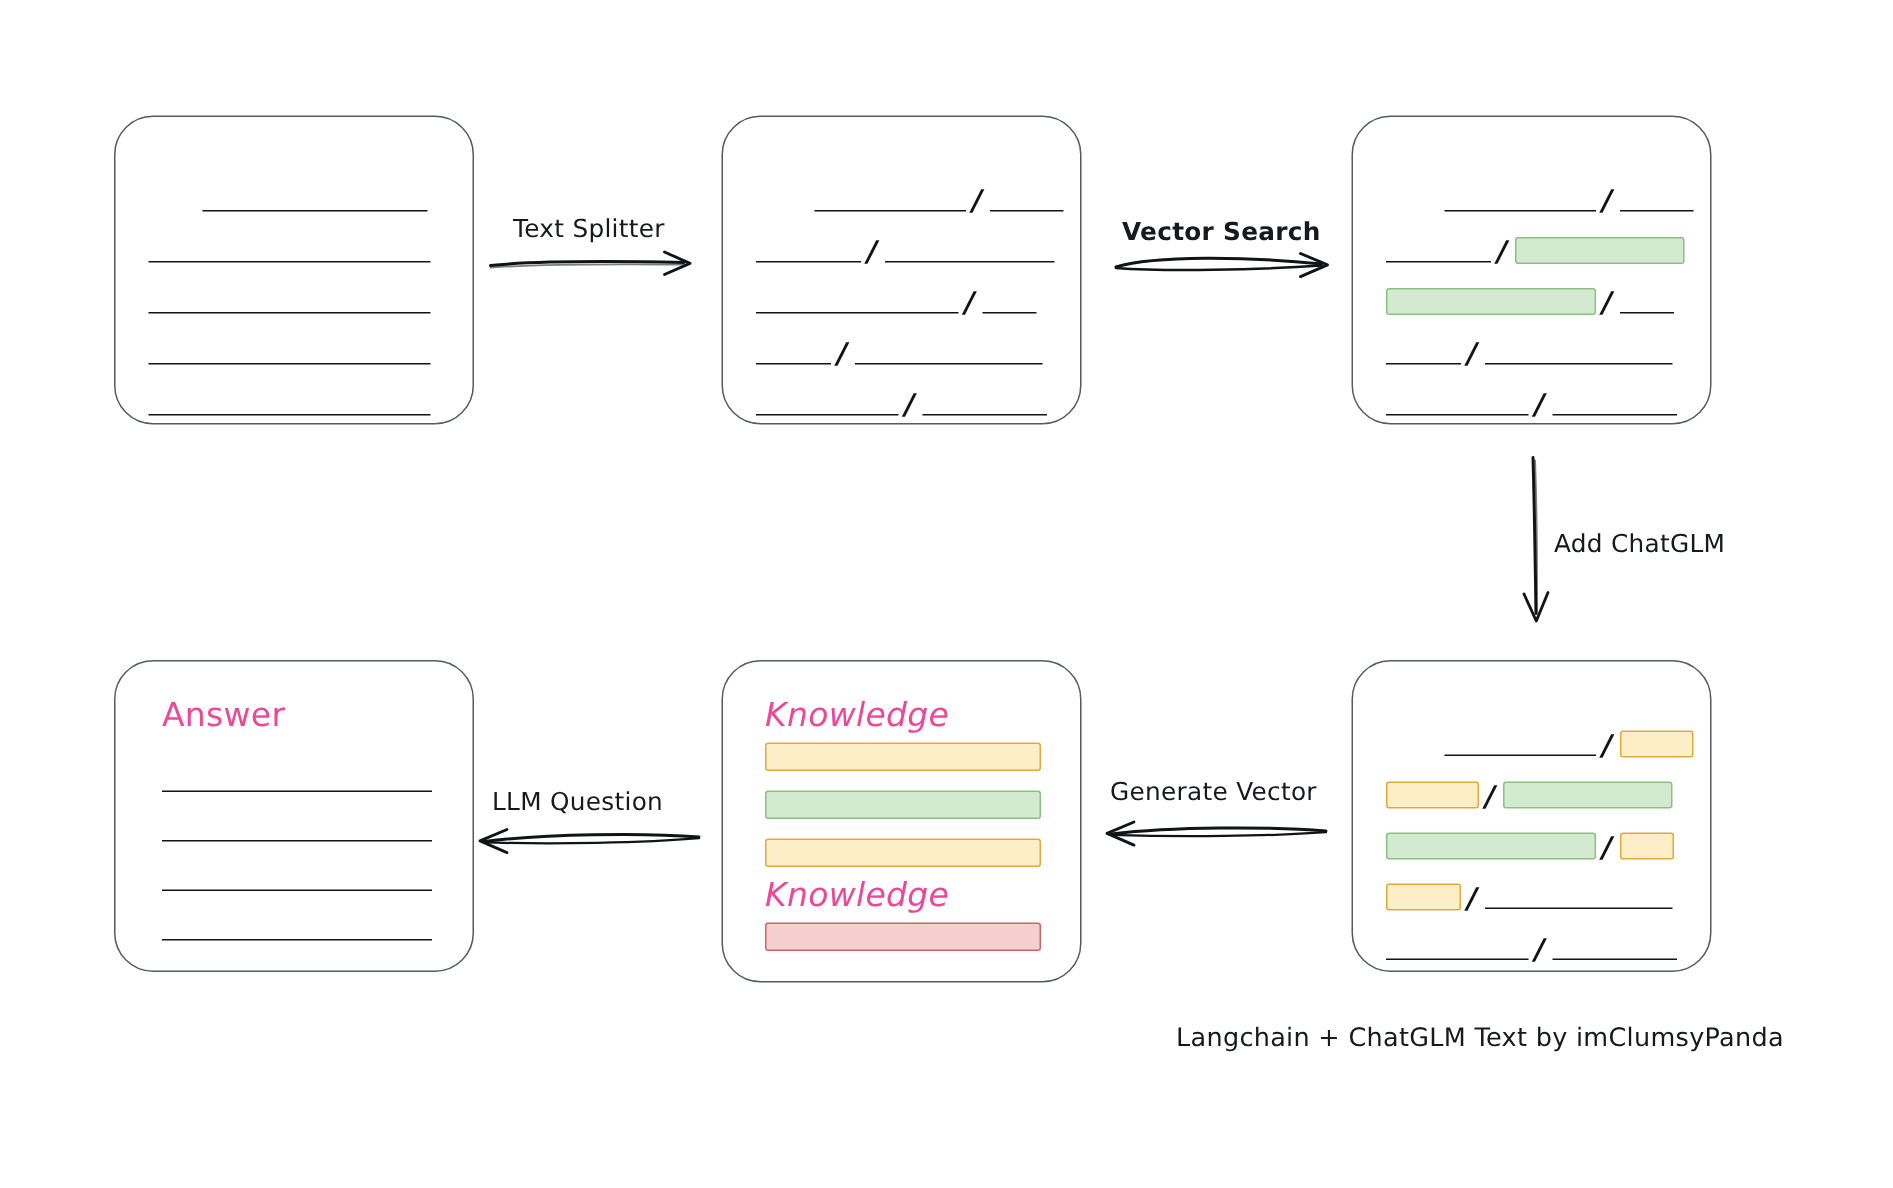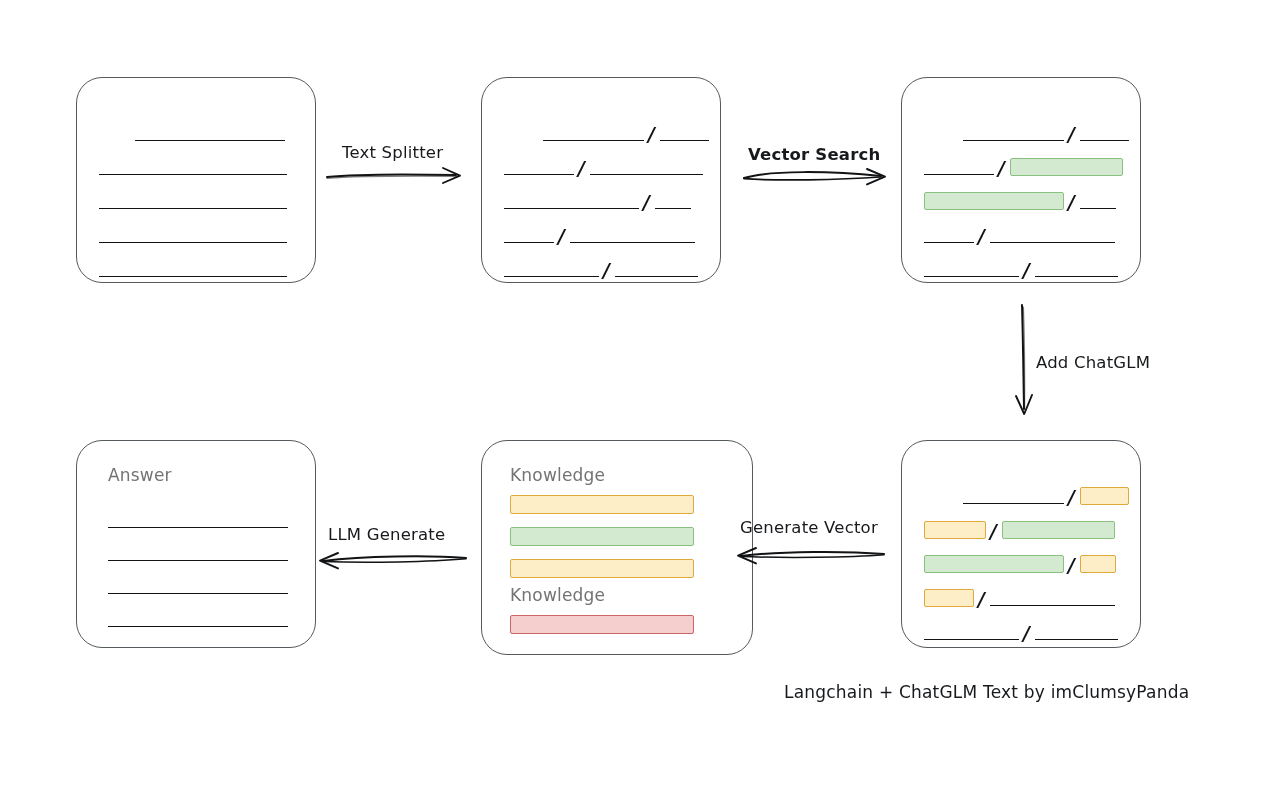--- a/index.html
+++ b/index.html
@@ -20,21 +20,21 @@
          font-family:"DejaVu Sans","Liberation Sans",sans-serif;
          line-height:1;font-style:italic;font-weight:600;}
 
   
   .chip{position:absolute;box-sizing:border-box;border-width:1.6px;border-style:solid;border-radius:2px;}
   .chip.green {background:#d4ead0;border-color:#8bc180;}
   .chip.yellow{background:#fdeec8;border-color:#e0a93c;}
   .chip.red   {background:#f5cece;border-color:#cc6666;}
 
   
-  .boxlabel{position:absolute;font-size:17px;color:#737373;letter-spacing:.2px;}
+  .boxlabel{position:absolute;font-size:22px;color:#ec4899;letter-spacing:.2px;}
   .arrowlabel{position:absolute;font-size:16.5px;color:#17191c;
               white-space:nowrap;letter-spacing:.2px;}
   .caption{position:absolute;font-size:17px;color:#17191c;white-space:nowrap;letter-spacing:.2px;}
 
   .arrowsvg{position:absolute;overflow:visible;}
 </style>
 </head>
 <body>
 
 <div class="canvas">
@@ -92,21 +92,21 @@
   <div class="box" style="left:76px;top:440px;width:240px;height:208px;">
     <div class="boxlabel" style="left:31px;top:24px;">Answer</div>
     <div style="position:absolute;inset:0;">
         <div class="rule" style="left: 31px; top: 86px; width: 180px;"></div>
         <div class="rule" style="left: 31px; top: 119px; width: 180px;"></div>
         <div class="rule" style="left: 31px; top: 152px; width: 180px;"></div>
         <div class="rule" style="left: 31px; top: 185px; width: 180px;"></div>
       </div>
   </div>
 
-  <div class="box" style="left:481px;top:440px;width:272px;height:215px;">
+  <div class="box" style="left:481px;top:440px;width:240px;height:215px;font-style:italic;">
     <div class="boxlabel" style="left:28px;top:24px;">Knowledge</div>
     <div style="position:absolute;inset:0;">
         <div class="chip yellow" style="left: 28px; top: 54px; width: 184px; height: 19px;"></div>
         <div class="chip green" style="left: 28px; top: 86px; width: 184px; height: 19px;"></div>
         <div class="chip yellow" style="left: 28px; top: 118px; width: 184px; height: 19px;"></div>
       </div>
     <div class="boxlabel" style="left:28px;top:144px;">Knowledge</div>
     <div style="position:absolute;inset:0;">
         <div class="chip red" style="left: 28px; top: 174px; width: 184px; height: 19px;"></div>
       </div>
@@ -153,21 +153,21 @@
     <path d="M8 93 L 16.2 111 L 24 92" fill="none" stroke="#111315" stroke-width="1.9" stroke-linejoin="round" stroke-linecap="round"></path>
   </svg>
 
   <div class="arrowlabel" style="left:740px;top:518px;">Generate Vector</div>
   <svg class="arrowsvg" style="left:736px;top:540px;" width="152" height="32" viewBox="0 0 152 32">
     <path d="M148 14 C 110 11, 46 11, 5 16" fill="none" stroke="#111315" stroke-width="2" stroke-linecap="round"></path>
     <path d="M148 14.8 C 112 17.6, 50 18, 5 16.6" fill="none" stroke="#111315" stroke-width="1.5" stroke-linecap="round"></path>
     <path d="M20 8 L 2 15.6 L 20 23.4" fill="none" stroke="#111315" stroke-width="1.9" stroke-linejoin="round" stroke-linecap="round"></path>
   </svg>
 
-  <div class="arrowlabel" style="left:328px;top:525px;">LLM Generate</div>
+  <div class="arrowlabel" style="left:328px;top:525px;">LLM Question</div>
   <svg class="arrowsvg" style="left:318px;top:545px;" width="152" height="32" viewBox="0 0 152 32">
     <path d="M148 13 C 110 10, 46 11, 5 16" fill="none" stroke="#111315" stroke-width="2" stroke-linecap="round"></path>
     <path d="M148 13.8 C 112 17, 50 18, 5 16.6" fill="none" stroke="#111315" stroke-width="1.5" stroke-linecap="round"></path>
     <path d="M20 8 L 2 15.6 L 20 23.4" fill="none" stroke="#111315" stroke-width="1.9" stroke-linejoin="round" stroke-linecap="round"></path>
   </svg>
 
   <div class="caption" style="left:784px;top:682px;">Langchain + ChatGLM Text by imClumsyPanda</div>
 
 </div>
 

